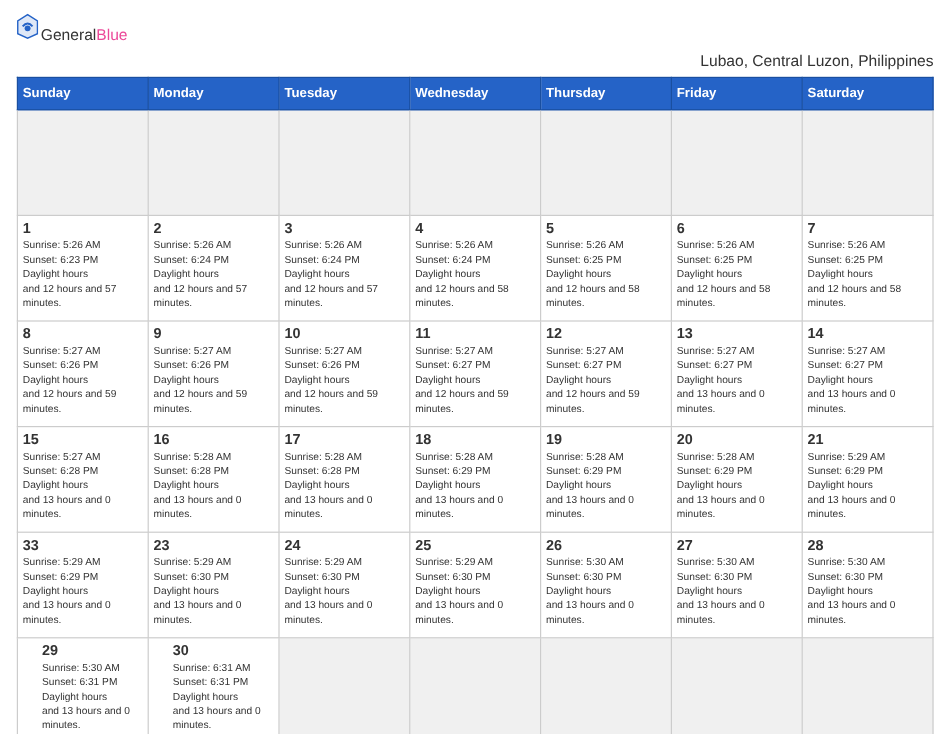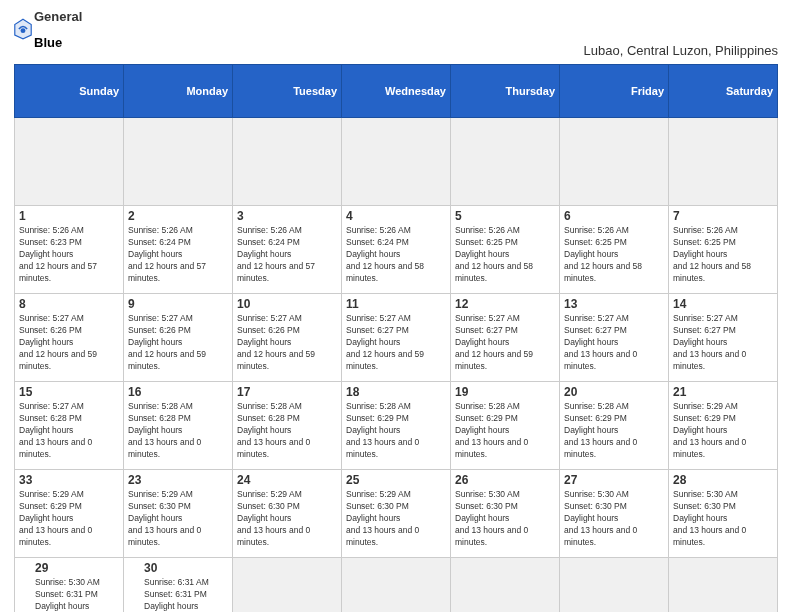--- a/index.html
+++ b/index.html
@@ -21,27 +21,28 @@
       align-items: flex-start;
       margin-bottom: 6px;
     }
     .logo {
       display: flex;
       align-items: center;
       gap: 2px;
     }
     .logo-text {
       display: flex;
-      flex-direction: column;
+      flex-direction: row;
       font-size: 13px;
-      font-weight: bold;
+      font-weight: normal;
       line-height: 1.1;
+      align-items: flex-end;
     }
     .logo-general { color: #333; }
-    .logo-blue { color: #000000; margin-top: 12px; }
+    .logo-blue { color: #ec4899; margin-top: 12px; }
     .logo-icon {
       width: 18px;
       height: 22px;
       margin-top: -2px;
     }
     .title-block {
       text-align: right;
     }
     .month-year {
       font-size: 28px;
@@ -56,22 +57,22 @@
     .calendar {
       width: 100%;
       border-collapse: collapse;
       table-layout: fixed;
     }
     .calendar th {
       background: #2563c7;
       color: #fff;
       font-size: 11px;
       font-weight: bold;
-      padding: 20px 4px;
-      text-align: right;
+      padding: 7px 4px;
+      text-align: left;
       border: 1px solid #1a4fa0;
     }
     .calendar td {
       border: 1px solid #ccc;
       vertical-align: top;
       padding: 3px 4px;
       font-size: 9px;
       color: #333;
       height: 88px;
       background: #fff;

